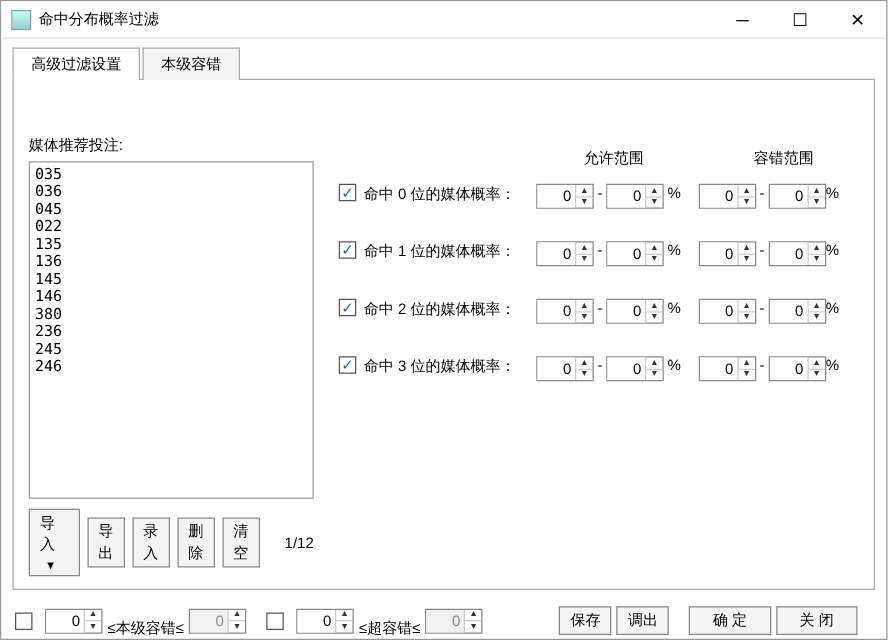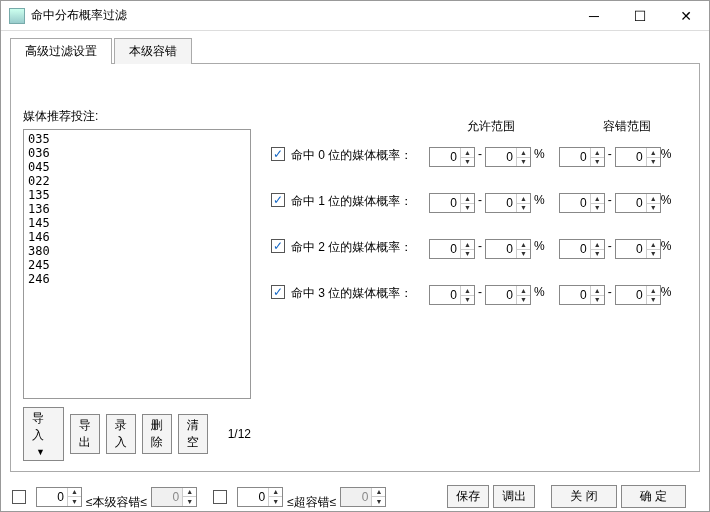--- a/index.html
+++ b/index.html
@@ -68,20 +68,21 @@
         <div class="listbox" id="listbox">
             <div>035</div>
             <div>036</div>
             <div>045</div>
             <div>022</div>
             <div>135</div>
             <div>136</div>
             <div>145</div>
             <div>146</div>
             <div>380</div>
+            <div>236</div>
             <div>245</div>
             <div>246</div>
           </div>
         <div class="lbtns">
           <span class="btn dd"><span>导入</span><span class="car">▼</span></span>
           <span class="btn">导出</span>
           <span class="btn">录入</span>
           <span class="btn">删除</span>
           <span class="btn">清空</span>
           <span class="pg">1/12</span>
@@ -274,17 +275,17 @@
         <input readonly="" value="0" style="">
         <span class="ar">
           <span>▲</span>
           <span>▼</span>
         </span>
       </span>
     <span class="fspace"></span>
     <span class="btn">保存</span>
     <span class="btn">调出</span>
     <span style="width:8px"></span>
+    <span class="btn wide">确 定</span>
     <span class="btn wide">关 闭</span>
-    <span class="btn wide">确 定</span>
     <span style="width:8px"></span>
   </div>
 </div>
 
 </body></html>

